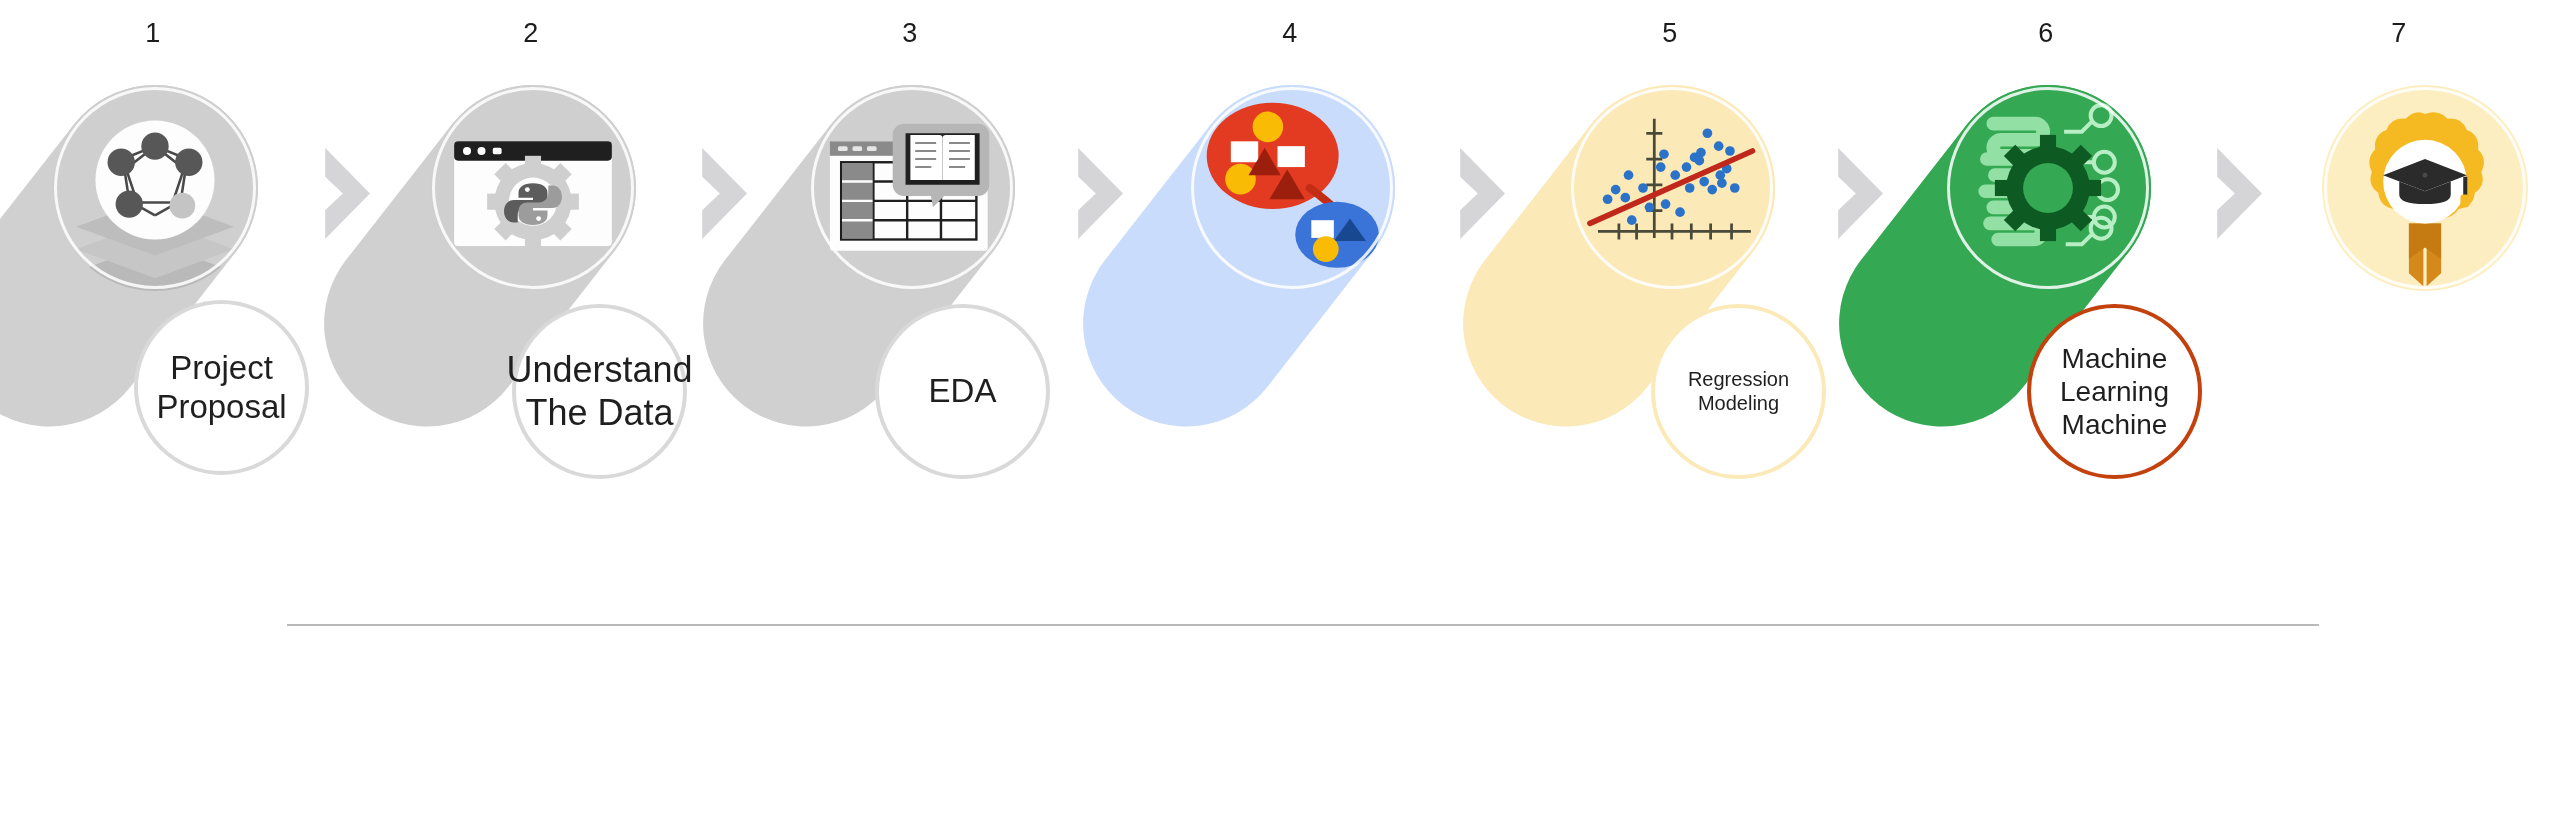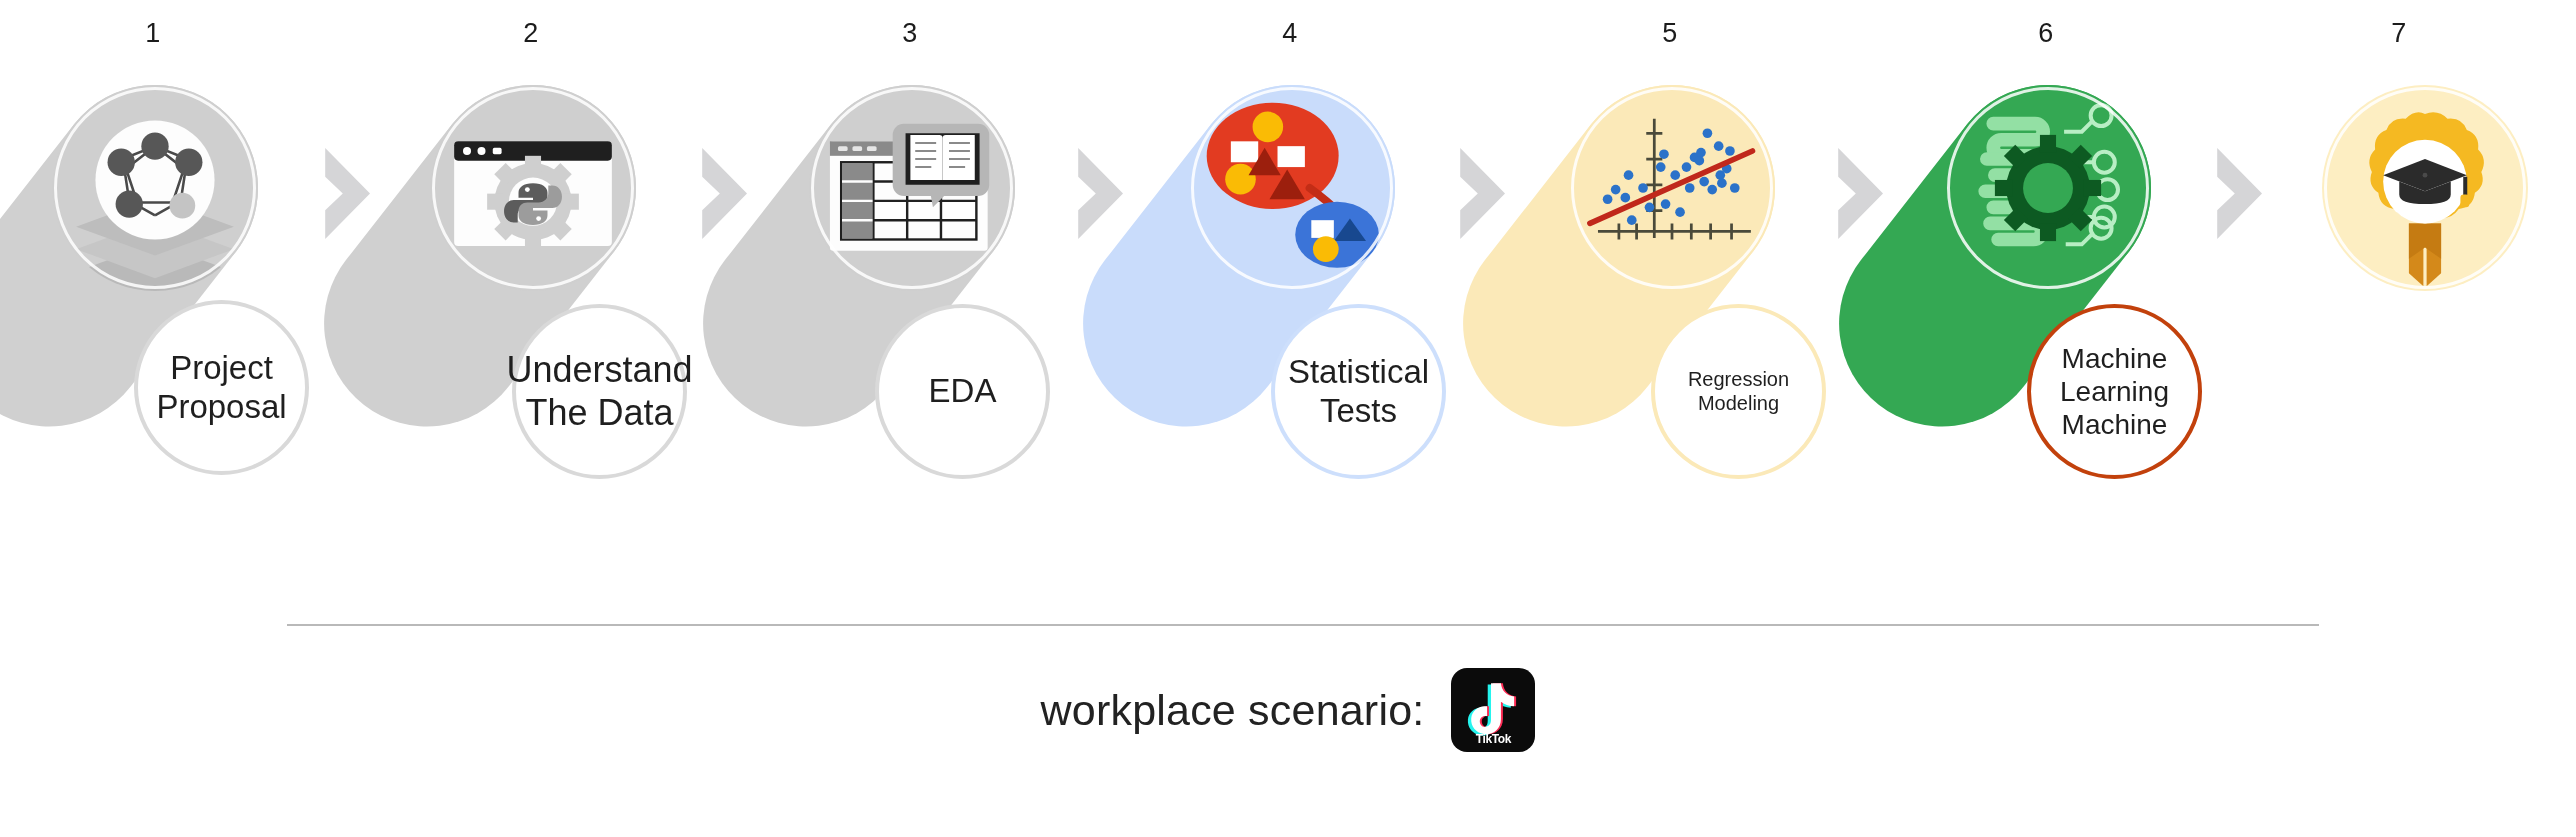--- a/index.html
+++ b/index.html
@@ -301,26 +301,20 @@
           <circle cx="64" cy="117" r="19" fill="#fabb05"></circle>
           <path d="M94 78 L114 112 L74 112 Z" fill="#9c1f0d"></path>
           <path d="M122 105 L144 142 L100 142 Z" fill="#9c1f0d"></path>
           <path d="M150 128 q22 16 38 32" stroke="#c32d16" stroke-width="10" fill="none" stroke-linecap="round"></path>
           <path d="M172 148 L198 168 L168 172 Z" fill="#c32d16"></path>
           <ellipse cx="184" cy="186" rx="52" ry="41" fill="#3b74d8"></ellipse>
           <rect x="152" y="168" width="28" height="22" fill="#ffffff"></rect>
           <path d="M200 166 L220 194 L180 194 Z" fill="#18488f"></path>
           <circle cx="170" cy="204" r="16" fill="#fabb05"></circle>
         </svg>
-      </div>
-      <div class="label-bubble" style="left:158px; top:304px;">
-        <span>
-          <span>Statistical</span><br>
-          <span>Tests</span>
-        </span>
       </div>
     </div>
     <div class="chev" style="left:1449px;">
       <svg viewBox="0 0 90 130" width="72" height="105">
           <path d="M14 8 L70 65 L14 122 L14 86 L36 65 L14 44 Z" fill="#d5d5d7"></path>
         </svg>
     </div>
 
     <div class="step cream" style="left:1493px;">
       <div class="step-number">5</div>
@@ -457,28 +451,15 @@
           <rect x="172" y="136" width="11" height="16" rx="4" fill="#f5b922"></rect>
           <circle cx="128" cy="112" r="3" fill="#4a4a4a"></circle>
         </svg>
       </div>
     </div>
 
   </div>
 
   <div class="divider"></div>
 
-  <div class="footer">
-    <div class="footer-text">workplace scenario:</div>
-    <div class="tiktok-badge">
-      <svg viewBox="0 0 100 100" width="66" height="66" style="margin-bottom:6.4px;">
-        <g transform="translate(4,2)">
-          <path d="M58 12 c1 12 9 19 20 20 v15 c-8 0 -15 -3 -20 -7 v26 c0 16 -13 25 -26 23 c-12 -2 -20 -12 -19 -24 c1 -12 12 -20 24 -18 v15 c-6 -2 -11 2 -11 8 c0 5 4 9 9 8 c5 -1 8 -4 8 -11 V12 z" fill="#25f4ee" transform="translate(-5,2)"></path>
-          <path d="M58 12 c1 12 9 19 20 20 v15 c-8 0 -15 -3 -20 -7 v26 c0 16 -13 25 -26 23 c-12 -2 -20 -12 -19 -24 c1 -12 12 -20 24 -18 v15 c-6 -2 -11 2 -11 8 c0 5 4 9 9 8 c5 -1 8 -4 8 -11 V12 z" fill="#fe2c55" transform="translate(3,0)"></path>
-          <path d="M58 12 c1 12 9 19 20 20 v15 c-8 0 -15 -3 -20 -7 v26 c0 16 -13 25 -26 23 c-12 -2 -20 -12 -19 -24 c1 -12 12 -20 24 -18 v15 c-6 -2 -11 2 -11 8 c0 5 4 9 9 8 c5 -1 8 -4 8 -11 V12 z" fill="#ffffff"></path>
-        </g>
-      </svg>
-      <div class="tiktok-word">TikTok</div>
-    </div>
-  </div>
 
 </div>
 
 
 </body></html>

